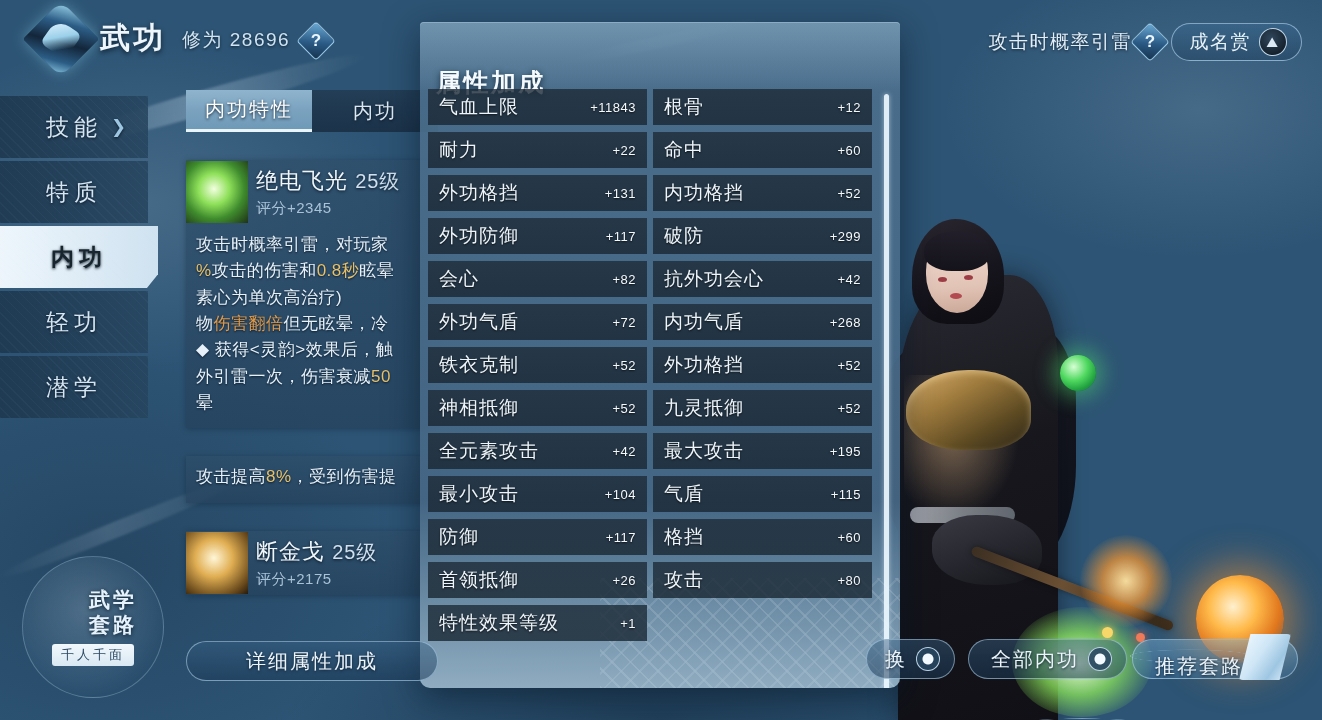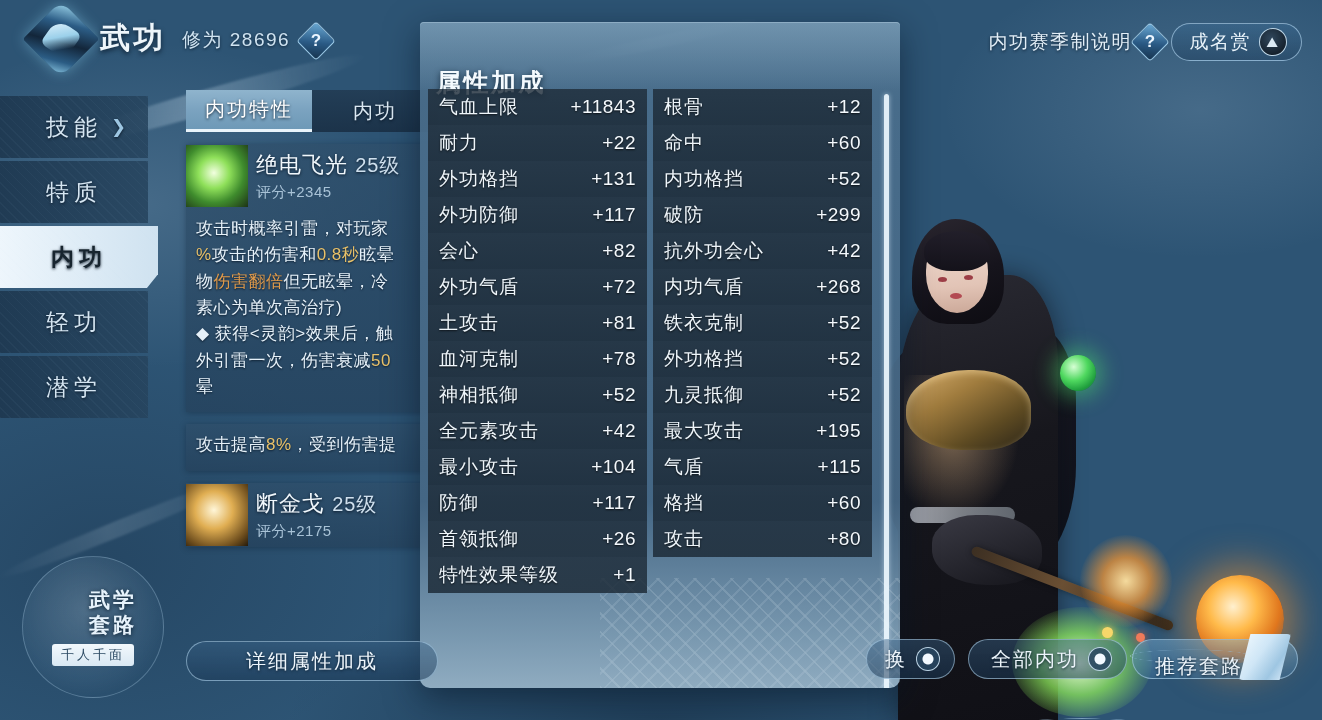--- a/index.html
+++ b/index.html
@@ -206,21 +206,21 @@
     flex:1; display:flex; align-items:center; justify-content:center;
     font-size:20px; letter-spacing:2px; color:#dce9f3;
     background: linear-gradient(180deg, rgba(34,60,84,.92), rgba(26,48,70,.92));
     text-shadow:0 1px 3px rgba(5,18,32,.9);
   }
   .tab.active{
     background: linear-gradient(180deg, #8fb4cd 0%, #7ba3c0 50%, #6e99b7 100%);
     color:#fff; border-bottom:3px solid #e9f4fb;
   }
   .skill-card{
-    margin-top:12px;
+    margin-top:28px;
     background: linear-gradient(180deg, rgba(46,78,106,.72), rgba(36,64,90,.68));
     box-shadow: 0 1px 6px rgba(8,24,40,.35);
   }
   .skill-head{ display:flex; align-items:center; height:64px; padding-right:6px; }
   .skill-icon{
     width:62px; height:62px; flex:none; margin-right:8px;
     background: radial-gradient(circle at 45% 42%, #fff6d8, #e0ae52 38%, #6d4d1d 78%, #241a0c 100%);
   }
   .skill-icon.green{ background: radial-gradient(circle at 45% 45%, #f2ffe0, #8fe05a 32%, #3f8c2d 62%, #1d3216 100%); }
   .skill-icon.red{ background: radial-gradient(circle at 45% 42%, #ffe9c0, #f08a32 36%, #8c3c13 72%, #2a1309 100%); }
@@ -252,29 +252,29 @@
     position:absolute; right:0; bottom:0; width:300px; height:110px; opacity:.22;
     background-image: repeating-linear-gradient(45deg, rgba(236,248,255,.65) 0 2px, transparent 2px 13px),
                       repeating-linear-gradient(-45deg, rgba(236,248,255,.5) 0 2px, transparent 2px 13px);
   }
   #panel-title{
     position:absolute; left:16px; top:44px; font-size:25px; color:#f4fafe;
     letter-spacing:2.5px; font-weight:bold; text-shadow:0 2px 6px rgba(6,22,38,.8);
   }
   #attr-rows{
     position:absolute; left:8px; top:67px; width:444px;
-    display:flex; flex-wrap:wrap; gap:0 6px; align-content:flex-start;
+    display:flex; flex-wrap:wrap; gap:7px 6px; align-content:flex-start;
   }
   .attr-row{
     width:219px; height:36px; display:flex; align-items:center;
     padding:0 11px; justify-content:space-between;
     background: linear-gradient(180deg, rgba(31,45,58,.82), rgba(25,38,50,.80));
   }
   .attr-label{ font-size:19px; color:#eef5fa; letter-spacing:1px; text-shadow:0 1px 2px rgba(0,0,0,.7); }
-  .attr-value{ font-size:19px; color:#f4f9fd; letter-spacing:.5px; text-shadow:0 1px 2px rgba(0,0,0,.7); }
+  .attr-value{ font-size:13px; color:#f4f9fd; letter-spacing:.5px; text-shadow:0 1px 2px rgba(0,0,0,.7); }
   #panel-scrollbar{
     position:absolute; right:11px; top:72px; width:5px; height:596px;
     background: rgba(238,248,255,.92); border-radius:3px;
     box-shadow:0 0 5px rgba(220,240,255,.6);
   }
 
   
   #emblem{
     position:absolute; left:22px; top:556px; width:142px; height:142px;
     border-radius:50%;
@@ -358,21 +358,21 @@
   <div id="logo-diamond"></div>
   <div id="app-title">武功</div>
   <div id="cultivation">
     <span>修为</span>
     <span>28696</span>
   </div>
   <div class="help-diamond" id="help-q-main">
     <span>?</span>
   </div>
 
-  <div id="season-note">内功赛季制说明</div>
+  <div id="season-note">攻击时概率引雷</div>
   <div class="help-diamond" id="help-q-season">
     <span>?</span>
   </div>
 
   <div id="fame-button">
     <span>成名赏</span>
     <span class="fame-emblem">
       <span>⛰</span>
     </span>
   </div>
@@ -414,22 +414,22 @@
         <div class="skill-name">
           <span>绝电飞光</span>
           <span class="lv">25级</span>
         </div>
         <div class="skill-score">评分+2345</div>
       </div>
     </div>
     <div class="skill-desc">
         <div><span>攻击时概率引雷，对玩家</span></div>
         <div><span class="hl-gold">%</span><span>攻击的伤害和</span><span class="hl-gold">0.8秒</span><span>眩晕</span></div>
+        <div><span>素心为单次高治疗)</span></div>
         <div><span>物</span><span class="hl-orange">伤害翻倍</span><span>但无眩晕，冷</span></div>
-        <div><span>素心为单次高治疗)</span></div>
         <div><span>◆ 获得&lt;灵韵&gt;效果后，触</span></div>
         <div><span>外引雷一次，伤害衰减</span><span class="hl-gold">50</span></div>
         <div><span>晕</span></div>
       </div>
   </div>
 
   <div class="skill-card">
     <div class="skill-desc">
         <div><span>攻击提高</span><span class="hl-gold">8%</span><span>，受到伤害提</span></div>
       </div>
@@ -495,30 +495,22 @@
       </div>
       <div class="attr-row">
         <span class="attr-label">外功气盾</span>
         <span class="attr-value">+72</span>
       </div>
       <div class="attr-row">
         <span class="attr-label">内功气盾</span>
         <span class="attr-value">+268</span>
       </div>
       <div class="attr-row">
-        <span class="attr-label">土攻击</span>
-        <span class="attr-value">+81</span>
-      </div>
-      <div class="attr-row">
         <span class="attr-label">铁衣克制</span>
         <span class="attr-value">+52</span>
-      </div>
-      <div class="attr-row">
-        <span class="attr-label">血河克制</span>
-        <span class="attr-value">+78</span>
       </div>
       <div class="attr-row">
         <span class="attr-label">外功格挡</span>
         <span class="attr-value">+52</span>
       </div>
       <div class="attr-row">
         <span class="attr-label">神相抵御</span>
         <span class="attr-value">+52</span>
       </div>
       <div class="attr-row">

